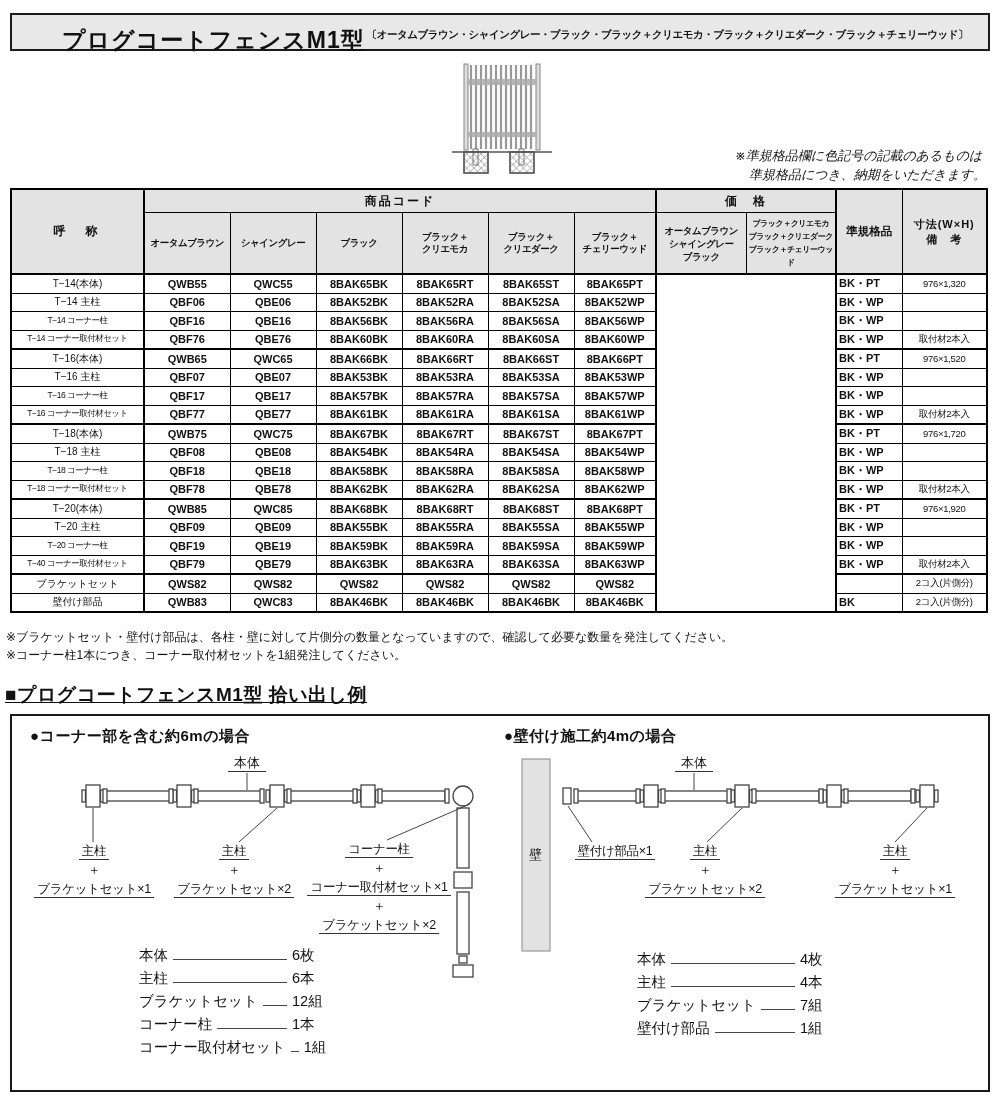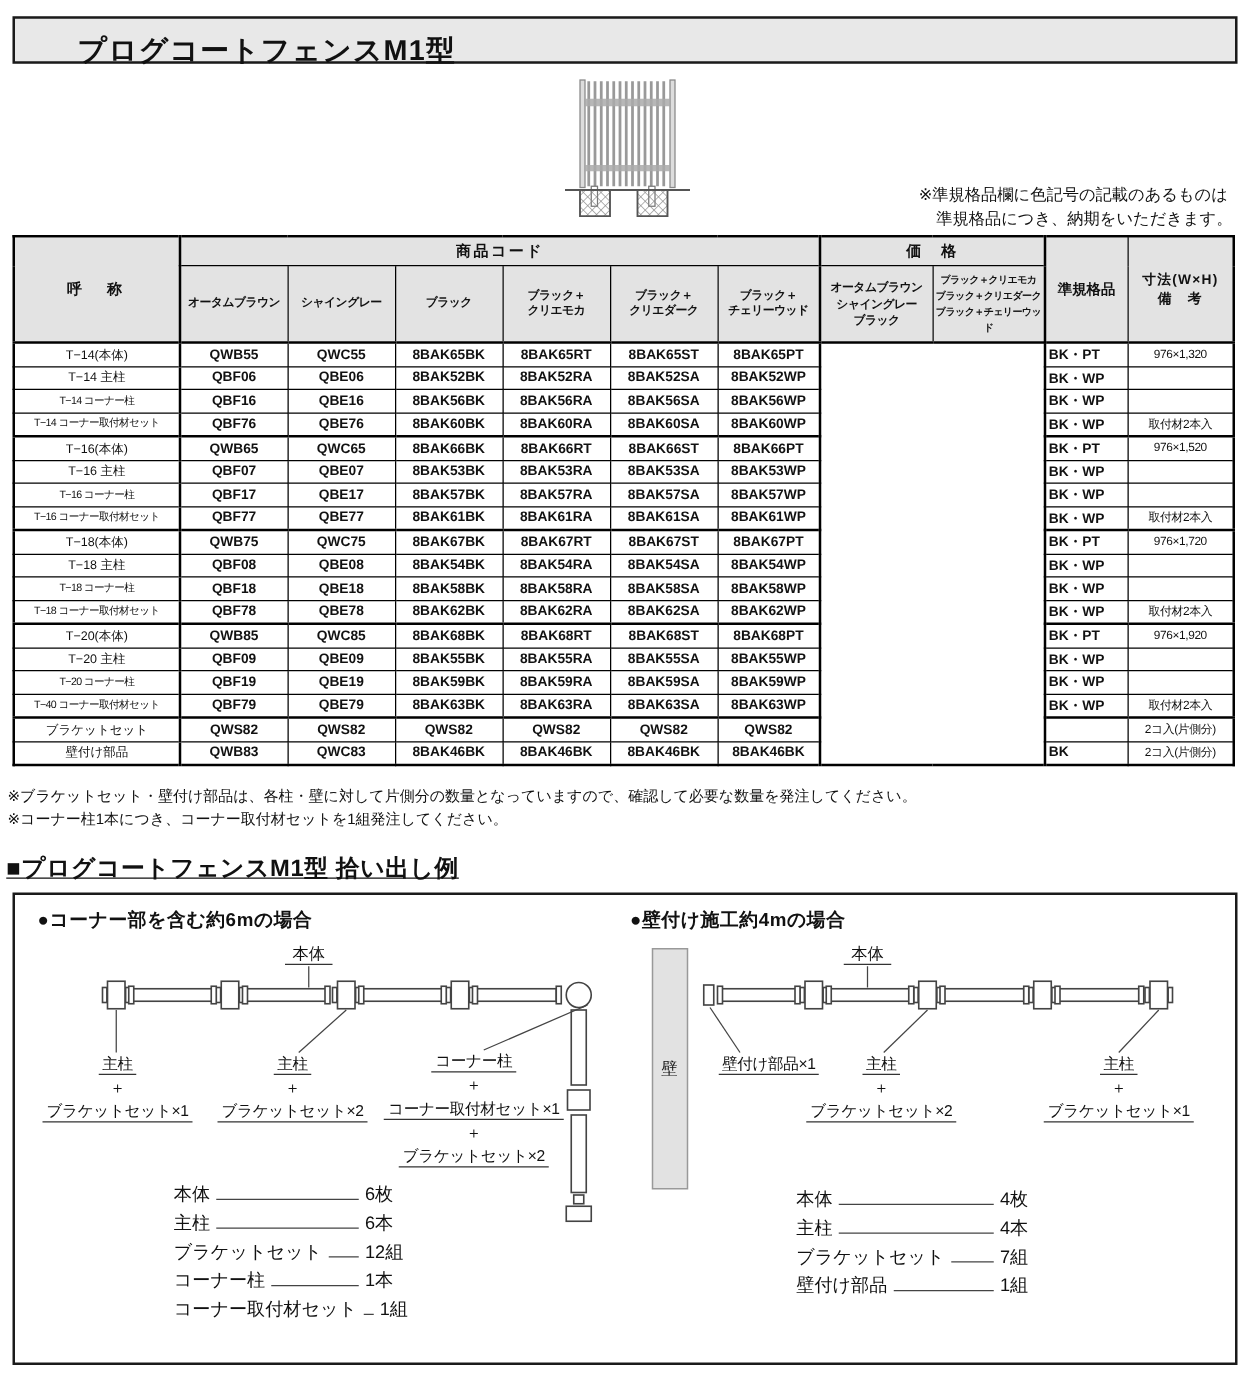--- a/index.html
+++ b/index.html
@@ -6,21 +6,21 @@
   body{font-family:"Liberation Sans","DejaVu Sans",sans-serif;color:#111;}
   #page{position:relative;width:1000px;height:1114px;background:#fff;overflow:hidden;}
 
   
   .title-bar{position:absolute;left:10px;top:13px;width:976px;height:34px;
     background:#e8e8e8;border:2px solid #1a1a1a;display:flex;align-items:center;}
   .title-main{font-size:23px;font-weight:bold;letter-spacing:1px;margin-left:50px;white-space:nowrap;margin-top:17px;}
   .title-variants{font-size:10.5px;font-weight:bold;margin-left:2px;margin-top:6px;white-space:nowrap;letter-spacing:-0.5px;}
 
   
-  .top-note{position:absolute;right:14px;top:146px;font-size:13px;line-height:19px;text-align:left;}
+  .top-note{position:absolute;right:14px;top:146px;font-size:13px;line-height:19px;text-align:left;font-style:italic;}
   .top-note .l2{margin-left:14px;}
 
   
   .fence-illu{position:absolute;left:452px;top:62px;}
 
   
   table.spec{position:absolute;left:10px;top:188px;border-collapse:collapse;table-layout:fixed;
     border:2px solid #000;}
   table.spec th,table.spec td{border:1px solid #000;padding:0 2px;overflow:hidden;white-space:nowrap;}
   table.spec th{background:#e3e3e3;font-weight:bold;text-align:center;}
@@ -69,20 +69,21 @@
   .dlist .ldash{flex:1;min-width:8px;border-bottom:1.5px solid #444;margin:0 5px 5px 5px;}
   .dlist .lvalue{width:42px;white-space:nowrap;}
 </style>
 </head>
 <body>
 
 <div id="page">
 
   <div class="title-bar">
     <span class="title-main">プログコートフェンスM1型</span>
+    <span class="title-variants">〔オータムブラウン・シャイングレー・ブラック・ブラック＋クリエモカ・ブラック＋クリエダーク・ブラック＋チェリーウッド〕</span>
   </div>
 
   <svg class="fence-illu" width="100" height="112" viewBox="0 0 100 112">
     <defs>
       <pattern id="hatchA" width="5" height="5" patternUnits="userSpaceOnUse" patternTransform="rotate(45)">
         <line x1="0" y1="0" x2="0" y2="5" stroke="#888" stroke-width="1"></line>
       </pattern>
       <pattern id="hatchB" width="5" height="5" patternUnits="userSpaceOnUse" patternTransform="rotate(-45)">
         <line x1="0" y1="0" x2="0" y2="5" stroke="#888" stroke-width="1"></line>
       </pattern>

